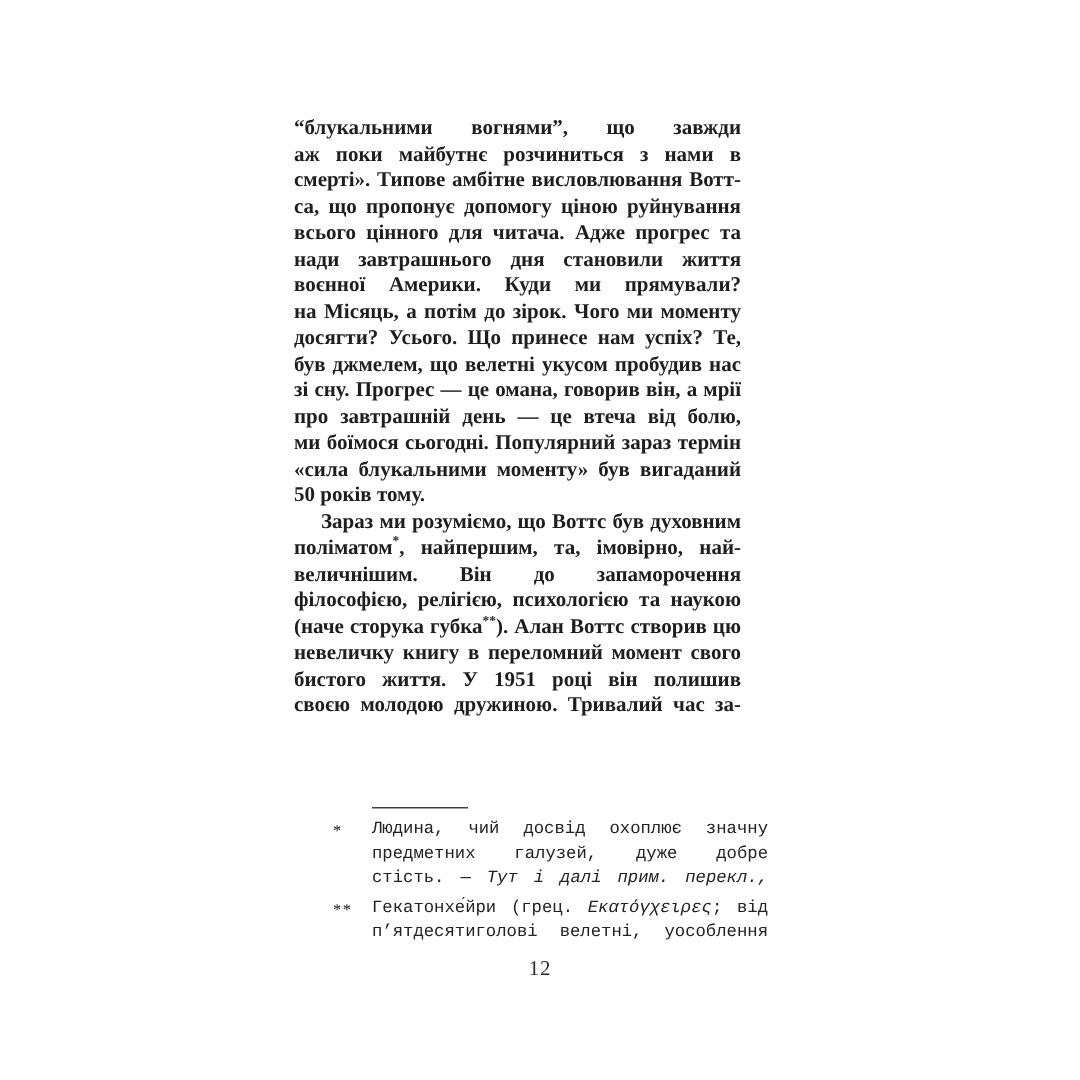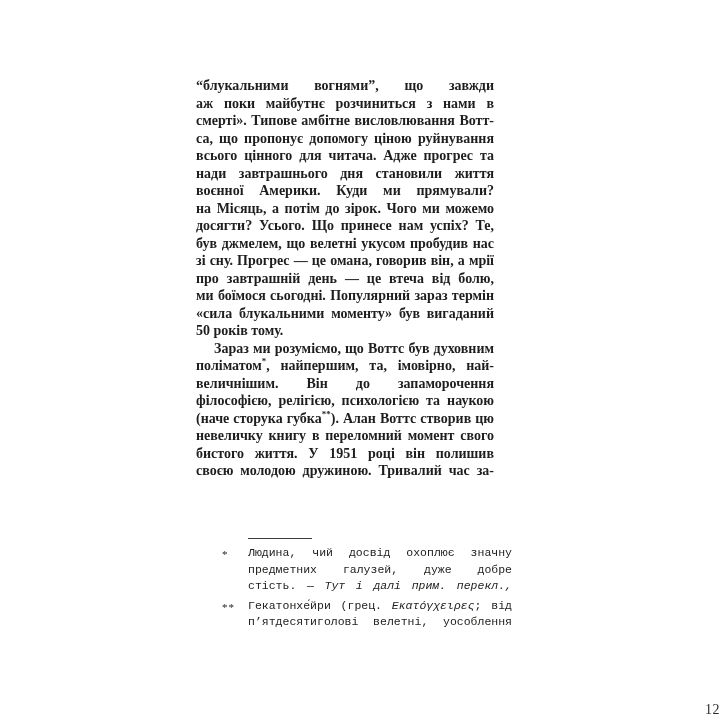--- a/index.html
+++ b/index.html
@@ -30,38 +30,38 @@
     border-top:1px solid #3d3d3b;margin-bottom:6px;
   }
   .fn-item{display:flex;margin-bottom:3px;}
   .fn-marker{
     width:26px;flex:0 0 26px;font-size:11px;
     letter-spacing:1px;padding-top:1px;
   }
   .fn-text{flex:1;width:264px;font-family:Liberation Mono, monospace;}
   .fn-text .line{height:16.5px;}
   .page-num{
-    position:absolute;left:0;top:702px;width:720px;
-    text-align:right;font-size:14px;color:#2e2e2c;
+    position:absolute;left:0;top:639px;width:720px;
+    text-align:center;font-size:14px;color:#2e2e2c;
     letter-spacing:0.5px;
   }
 </style>
 </head>
 <body>
 
 <div class="page">
   <div class="text-block" id="body-text">
       <div class="line">“блукальними вогнями”, що завжди вислизають,</div>
       <div class="line">аж поки майбутнє розчиниться з нами в безодні</div>
       <div class="line">смерті». Типове амбітне висловлювання Вотт-</div>
       <div class="line">са, що пропонує допомогу ціною руйнування</div>
       <div class="line">всього цінного для читача. Адже прогрес та при-</div>
       <div class="line">нади завтрашнього дня становили життя після-</div>
       <div class="line">воєнної Америки. Куди ми прямували? Спершу</div>
-      <div class="line">на Місяць, а потім до зірок. Чого ми можемо</div>
+      <div class="line">на Місяць, а потім до зірок. Чого ми моменту</div>
       <div class="line">досягти? Усього. Що принесе нам успіх? Те, чого</div>
       <div class="line">був джмелем, що велетні укусом пробудив нас</div>
       <div class="line">зі сну. Прогрес — це омана, говорив він, а мрії</div>
       <div class="line">про завтрашній день — це втеча від болю, якого</div>
       <div class="line">ми боїмося сьогодні. Популярний зараз термін</div>
       <div class="line">«сила блукальними моменту» був вигаданий ще</div>
       <div class="line last">50 років тому.</div>
       <div class="line indent">Зараз ми розуміємо, що Воттс був духовним</div>
       <div class="line">поліматом<span class="sup">*</span>, найпершим, та, імовірно, най-</div>
       <div class="line">величнішим. Він до запаморочення зачитувався</div>

